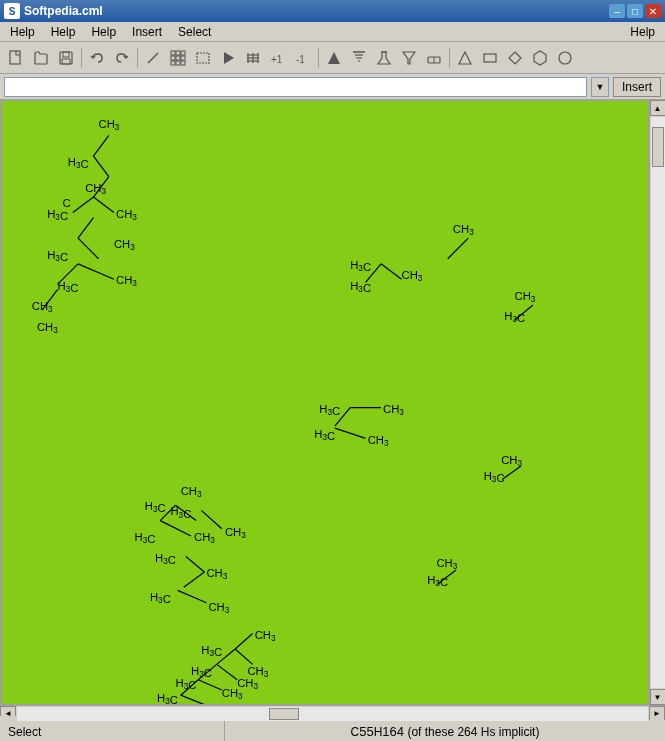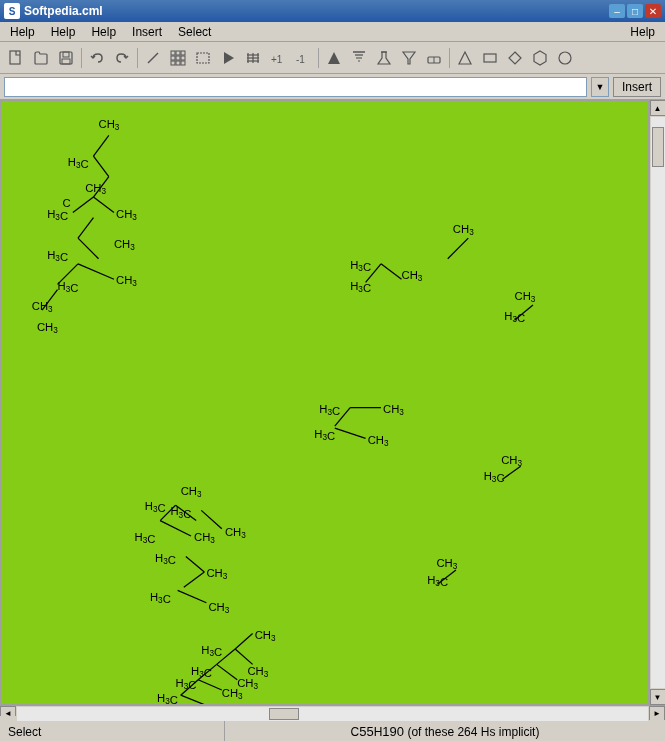--- a/index.html
+++ b/index.html
@@ -570,15 +570,15 @@
     <div class="hscroll-track">
       <div class="hscroll-thumb"></div>
     </div>
     <div class="hscroll-arrow">►</div>
   </div>
 </div>
 
 <div id="status-bar">
   <div id="status-select">Select</div>
   <div id="status-formula">
-    C<sub>55</sub>H<sub>190</sub>&nbsp;<span>(of these 264 Hs implicit)</span>
+    C<sub>55</sub>H<sub>164</sub>&nbsp;<span>(of these 264 Hs implicit)</span>
   </div>
 </div>
 
 </body></html>

